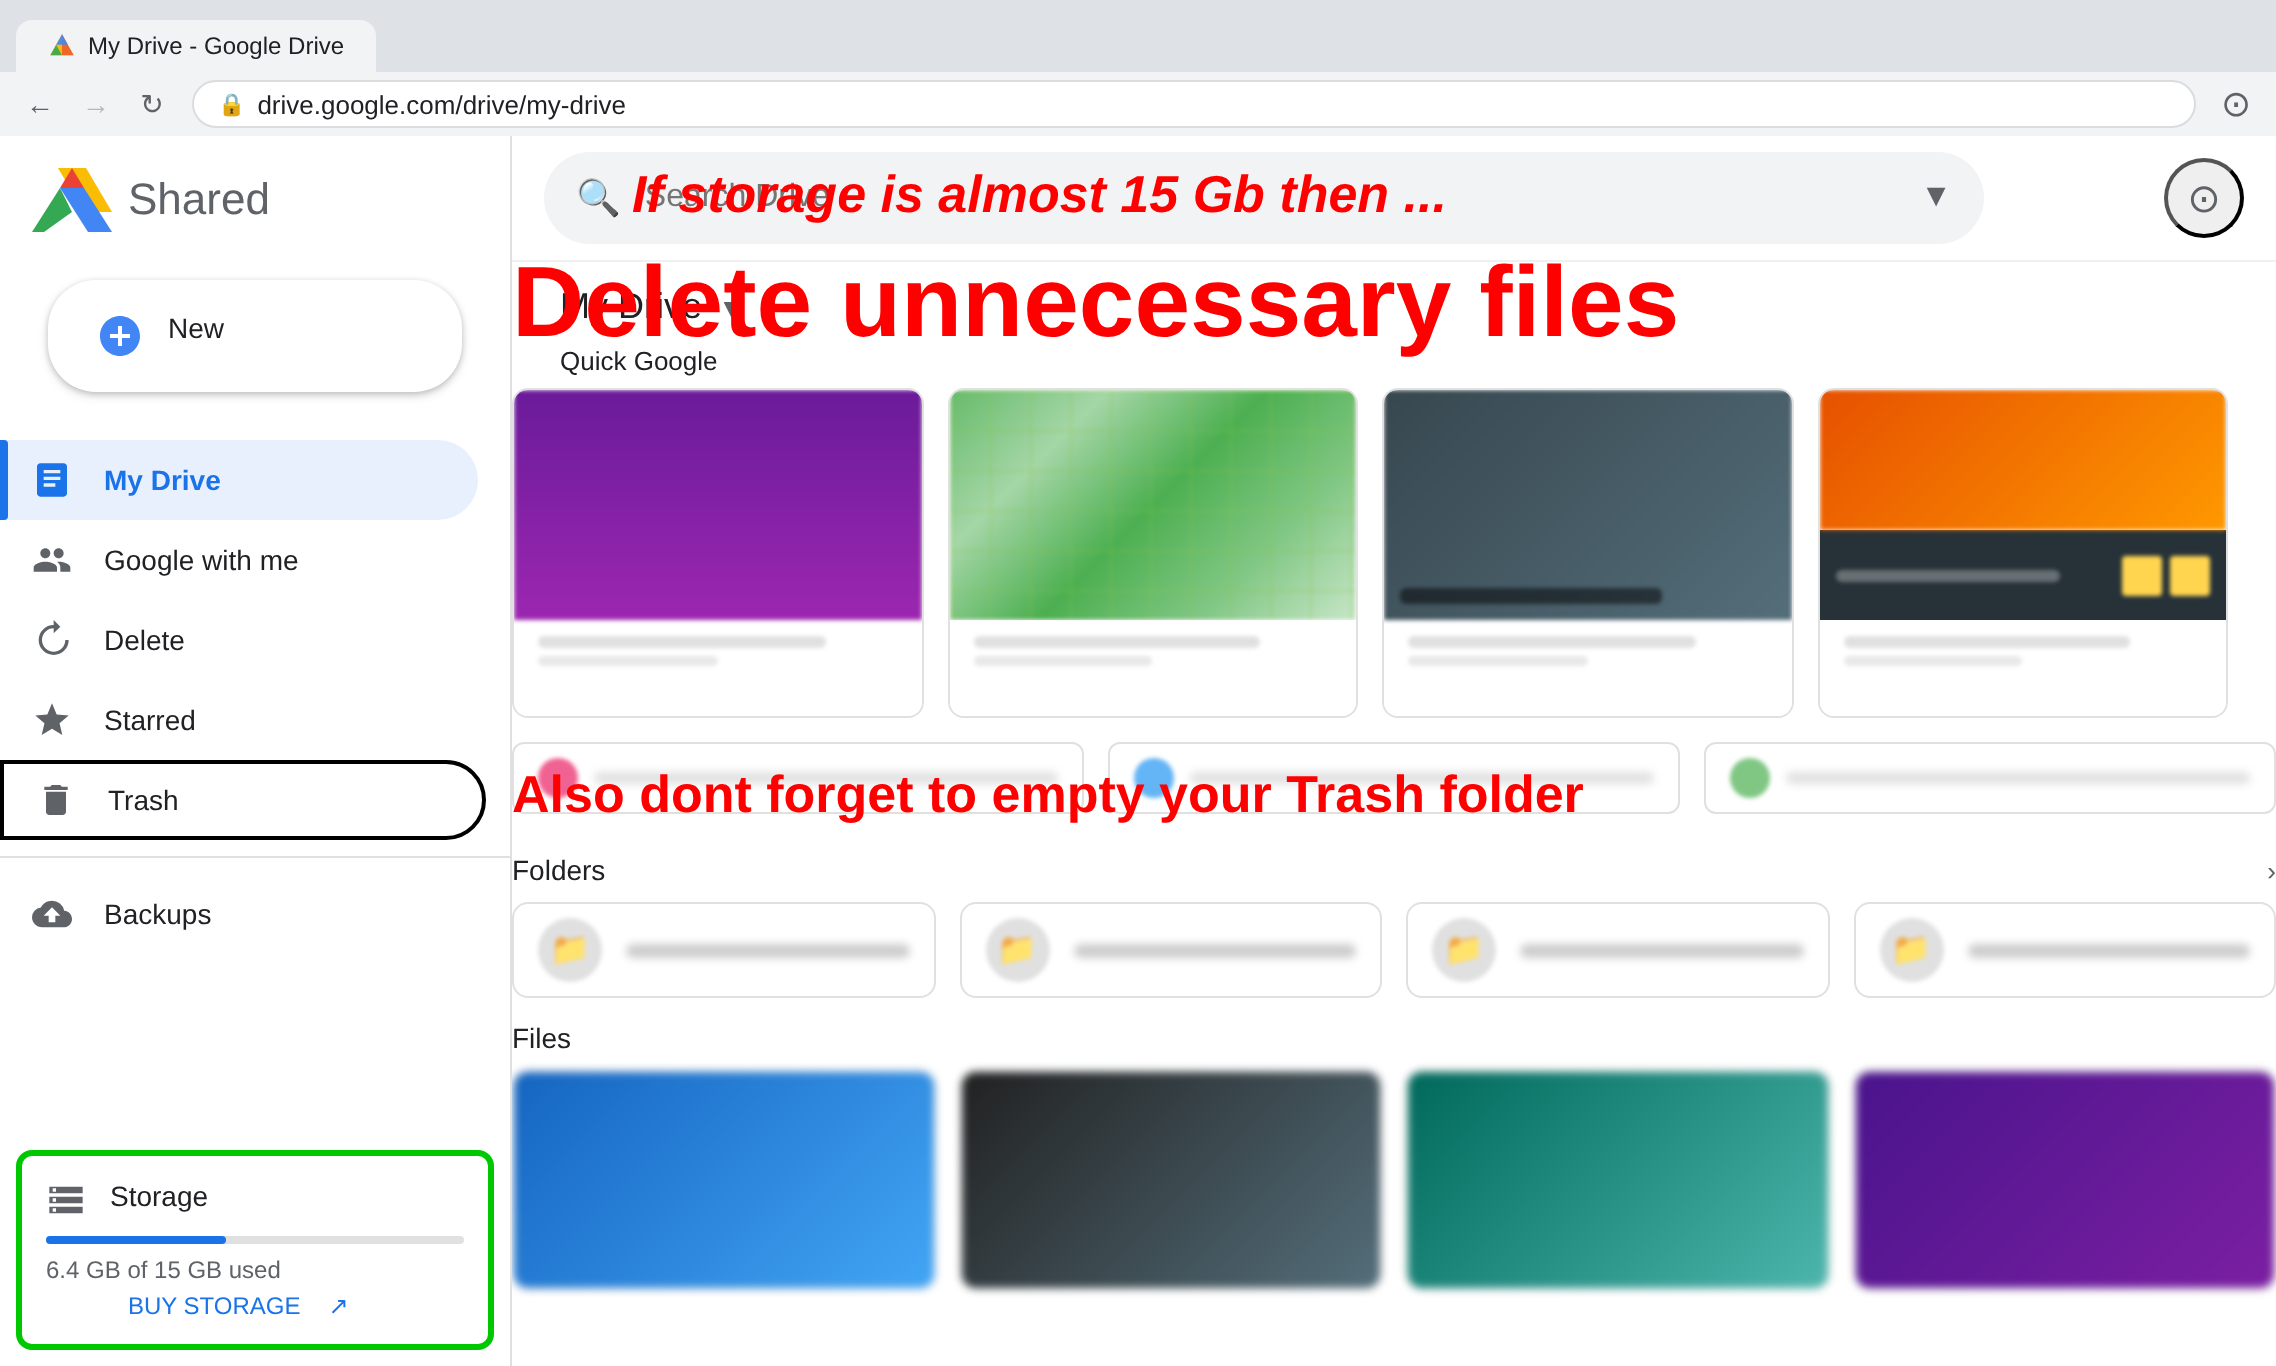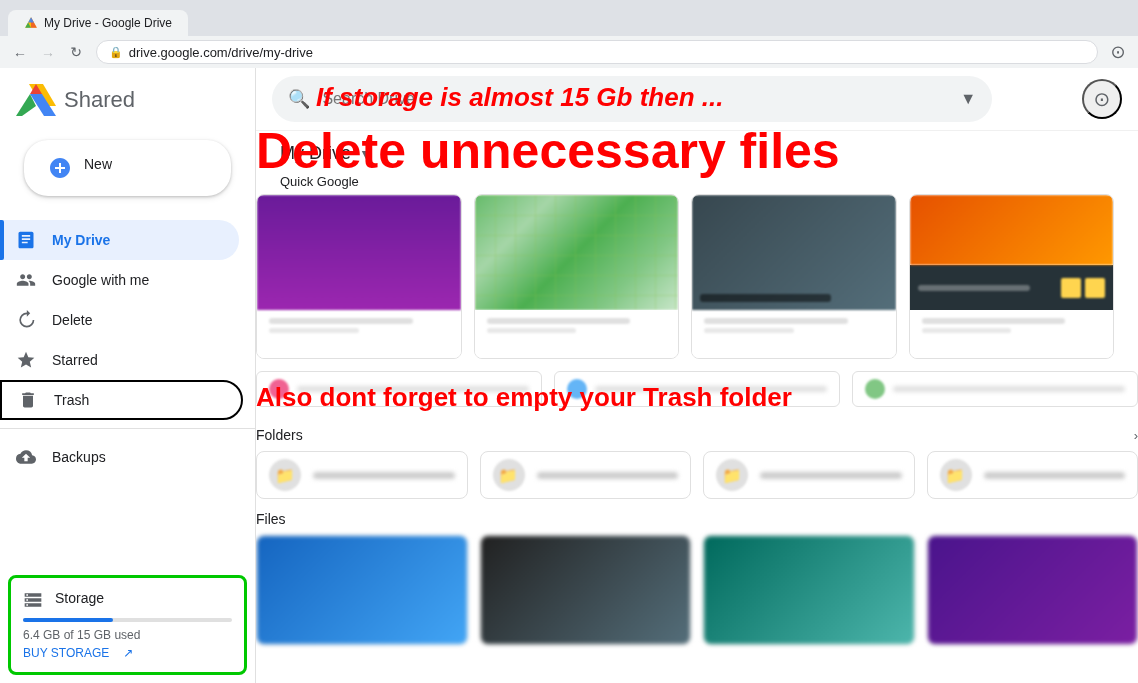--- a/index.html
+++ b/index.html
@@ -115,20 +115,21 @@
       color: #5f6368;
     }
     .buy-storage-link {
       font-size: 12px;
       color: #1a73e8;
       cursor: pointer;
       text-decoration: none;
       display: flex;
       align-items: flex-start;
       gap: 14px;
+      margin-left: 41px;
     }
 
     
     .backups-item {
       display: flex;
       align-items: center;
       padding: 6px 16px;
       gap: 16px;
       cursor: pointer;
       font-size: 14px;

